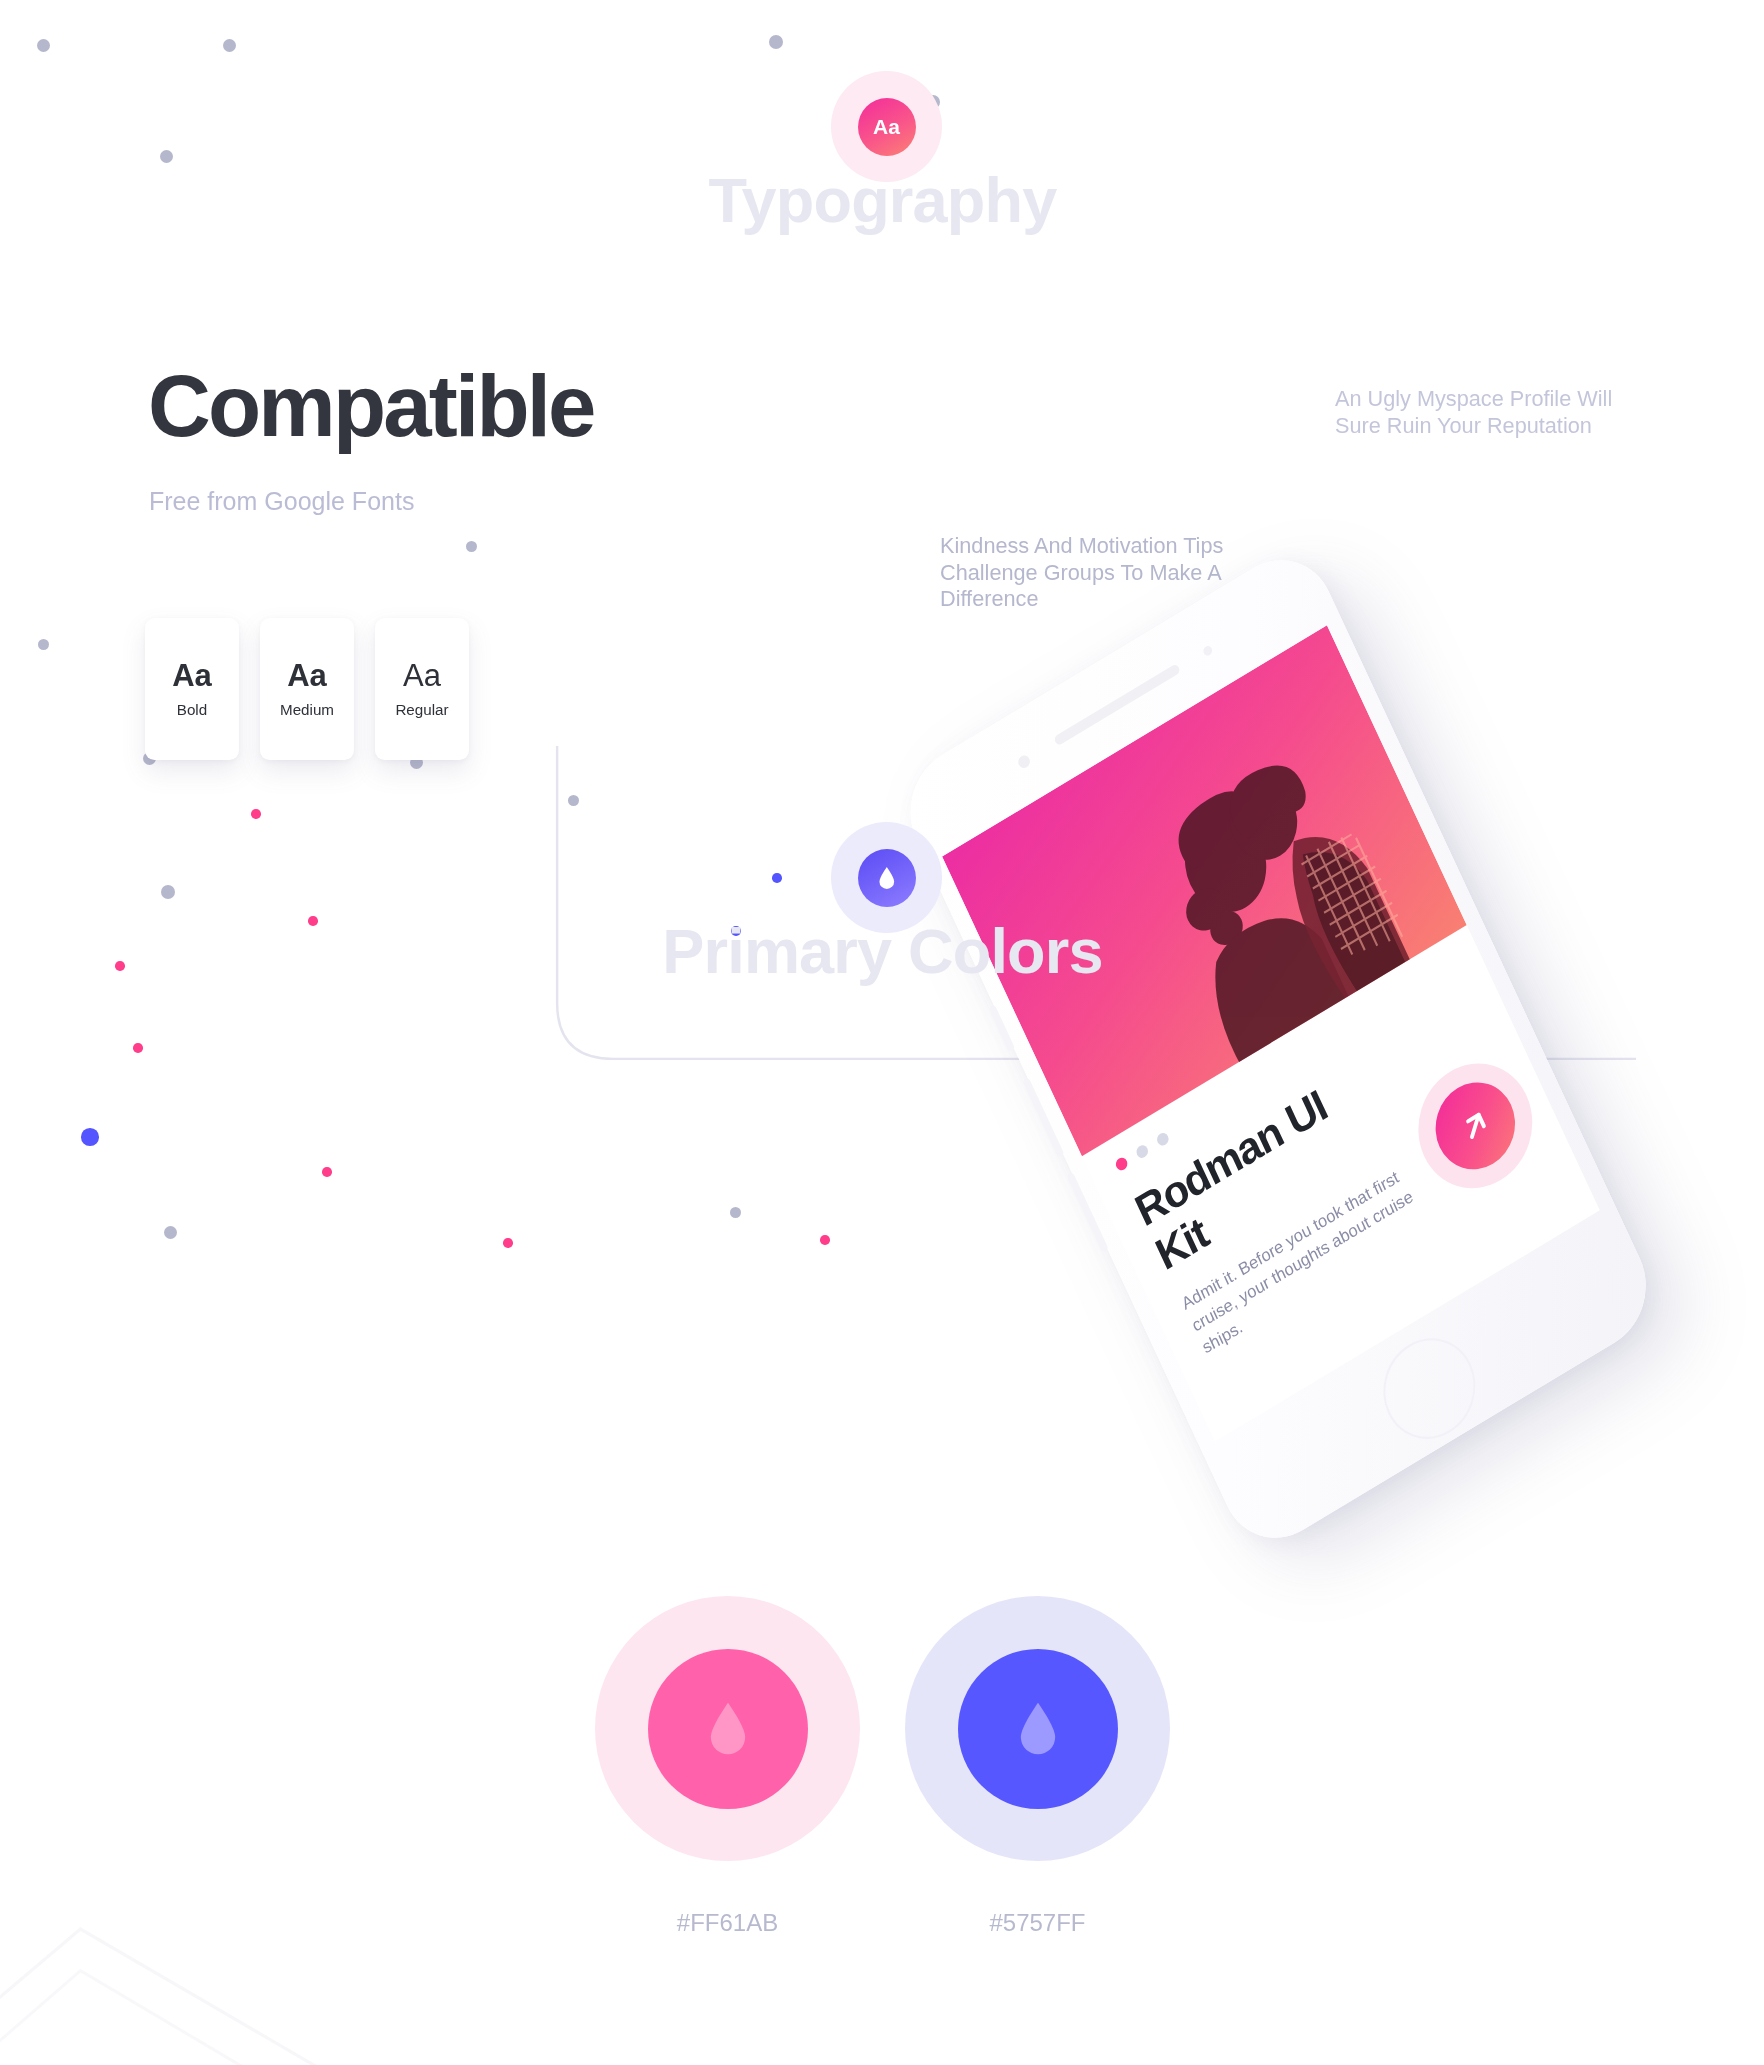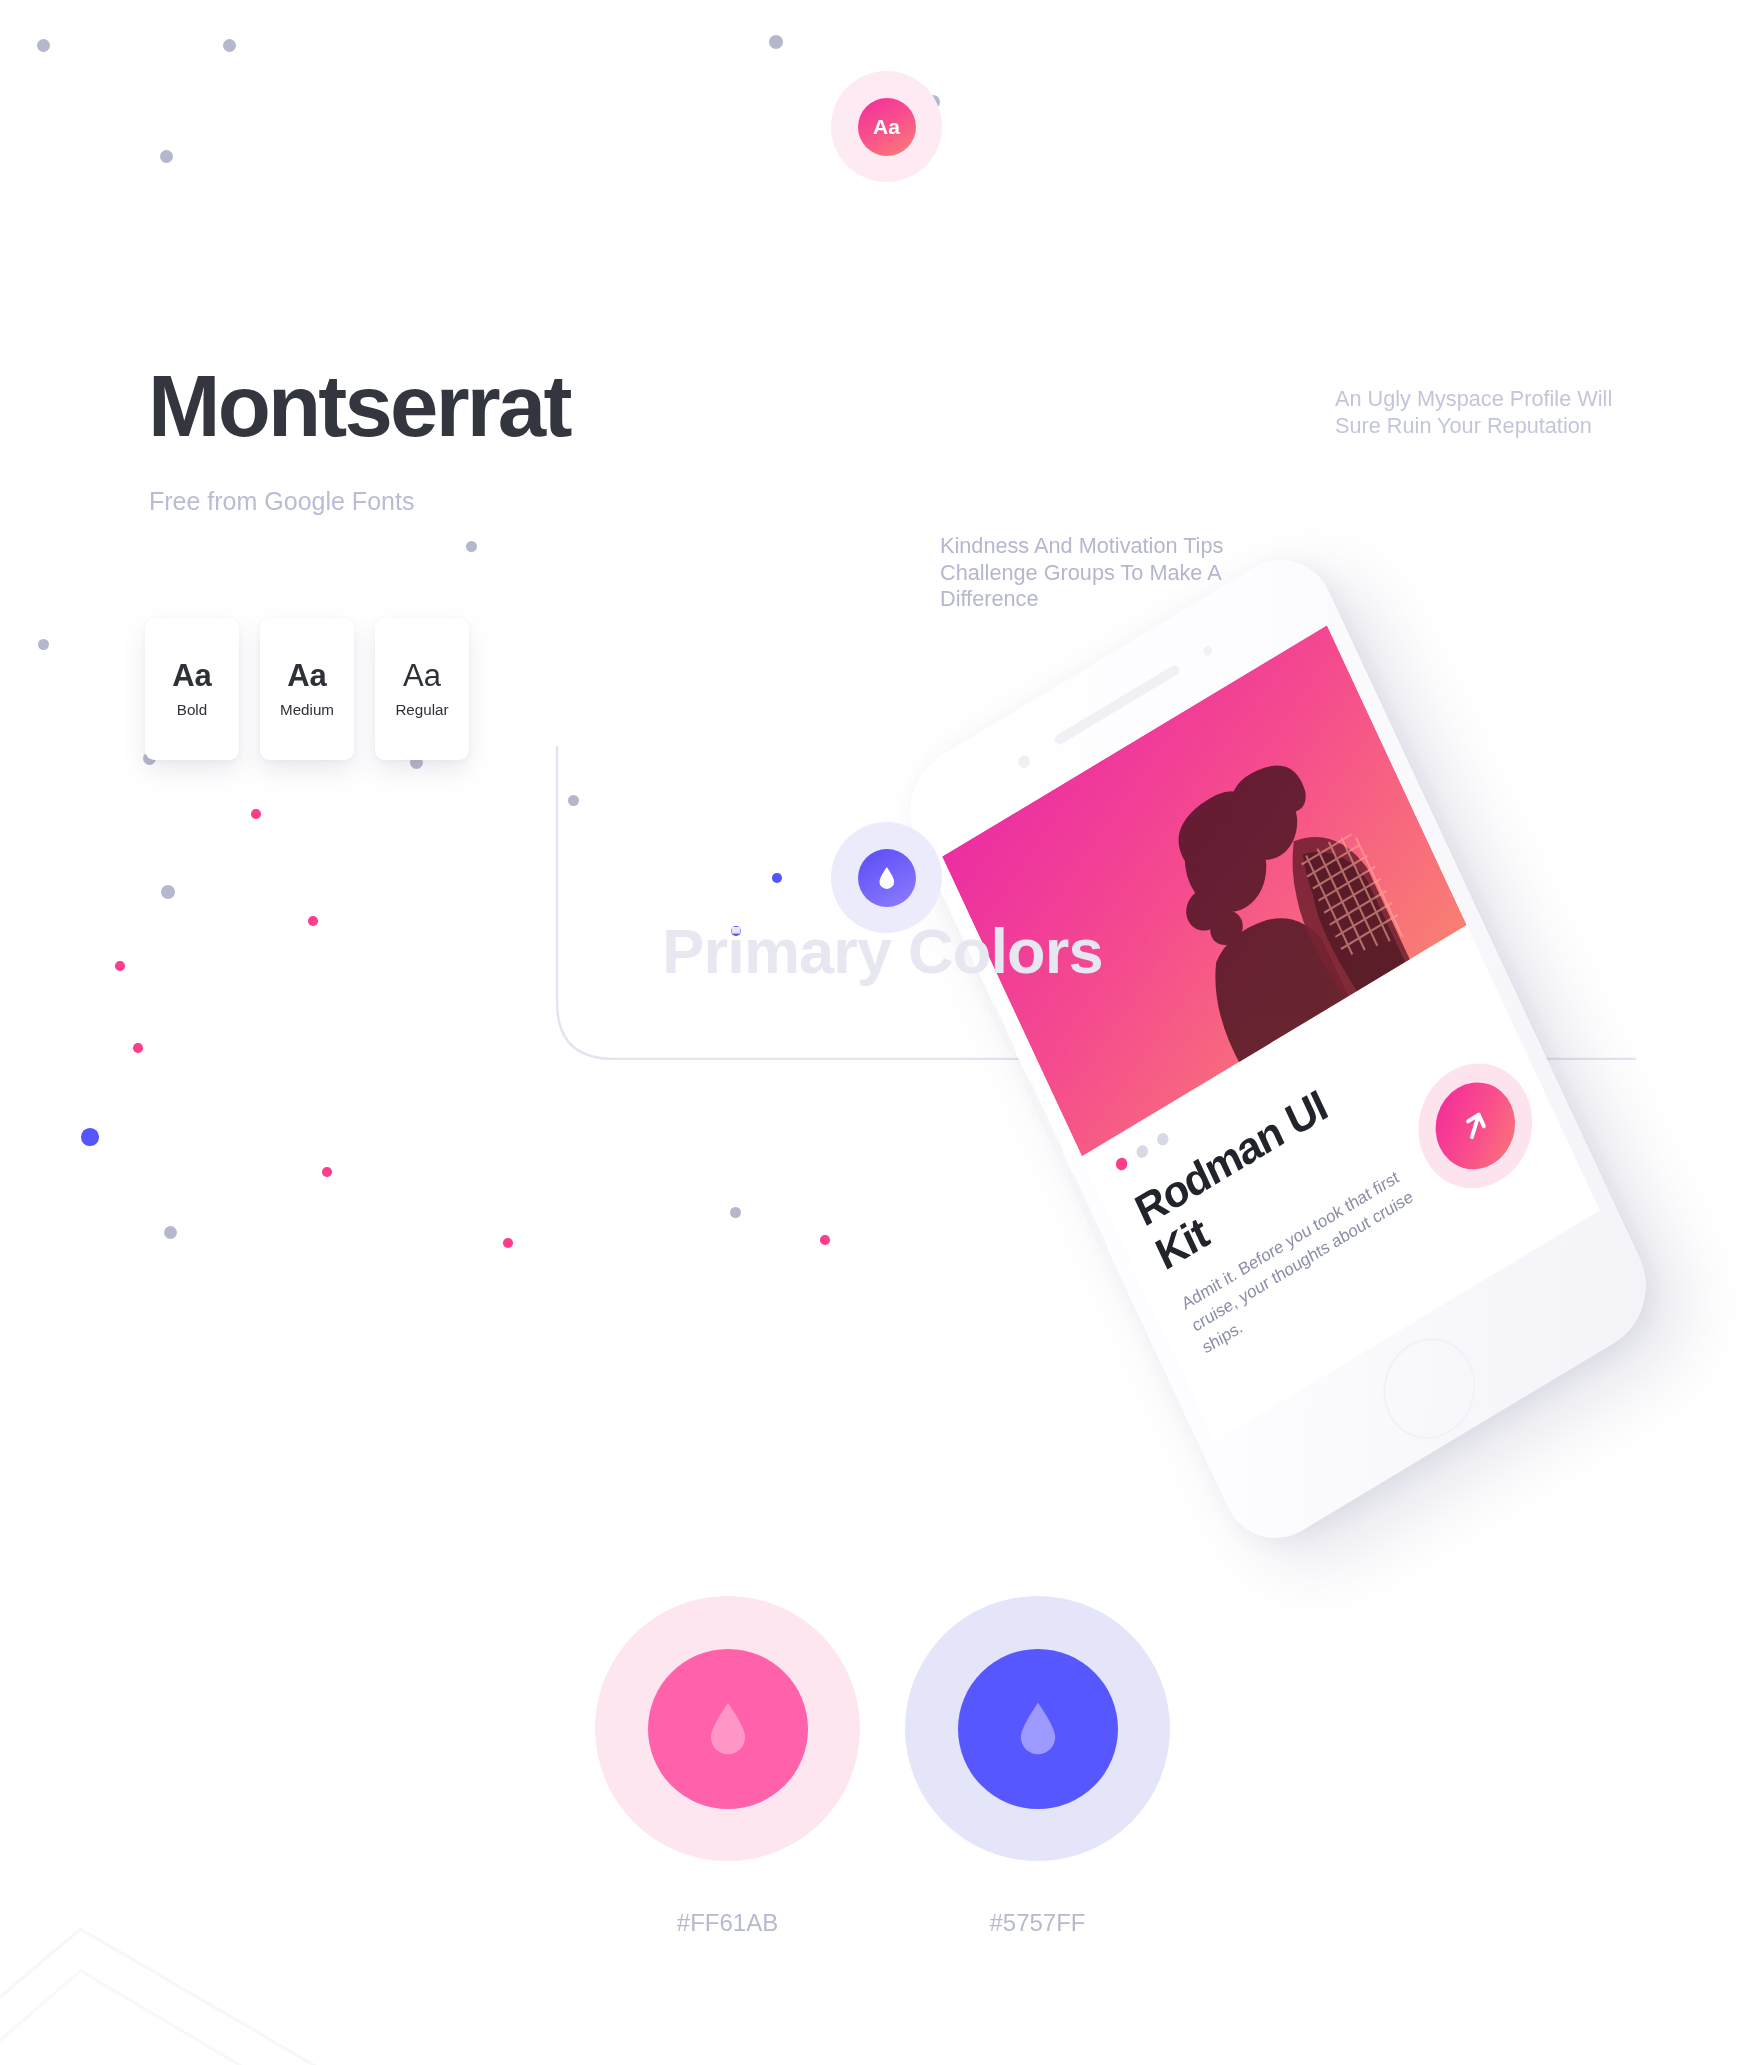--- a/index.html
+++ b/index.html
@@ -161,22 +161,23 @@
       <span class="dot" style="left: 820px; top: 1235px; width: 9.6px; height: 9.6px; background: rgb(255, 61, 139);"></span>
     </div>
 
   <div class="badge-wrap" style="left:831px; top:71px;">
     <div class="badge-halo" style="background:#FDEAF2;"></div>
     <div class="badge-core" style="background:linear-gradient(150deg,#F32C9C 0%,#F9558A 55%,#FC8273 100%);">
       <span class="aa">Aa</span>
     </div>
   </div>
 
-
-  <div class="font-name">Montserrat</div>
+  <div class="section-title" style="top:164px;">Typography</div>
+
+  <div class="font-name">Compatible</div>
   <div class="font-sub">Free from Google Fonts</div>
 
   <div class="spec-col spec-reg" style="left:1335px; top:386px;">An Ugly Myspace Profile Will Sure Ruin Your Reputation</div>
   <div class="spec-col spec-med" style="left:940px; top:533px;">Kindness And Motivation Tips Challenge Groups To Make A Difference</div>
 
   <div class="cards">
     <div class="wcard w-bold">
       <div class="glyph">Aa</div>
       <div class="wlabel">Bold</div>
     </div>

